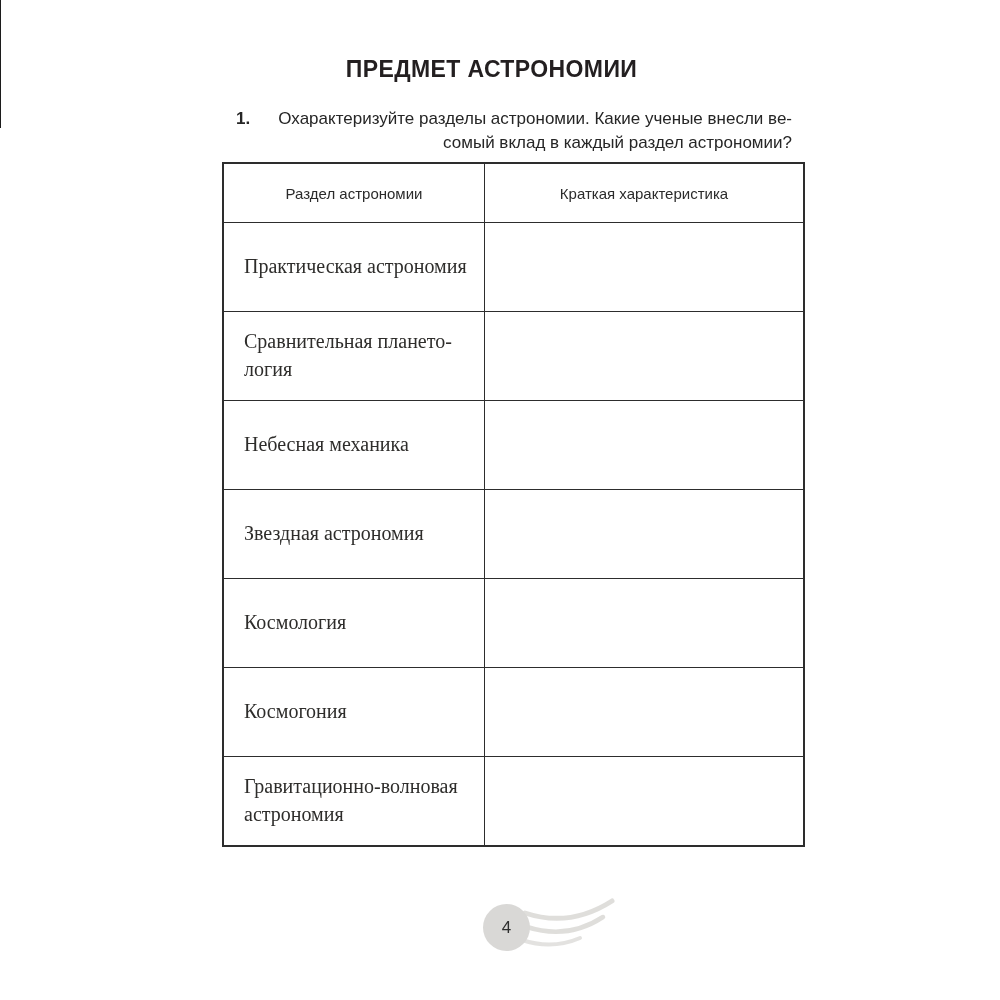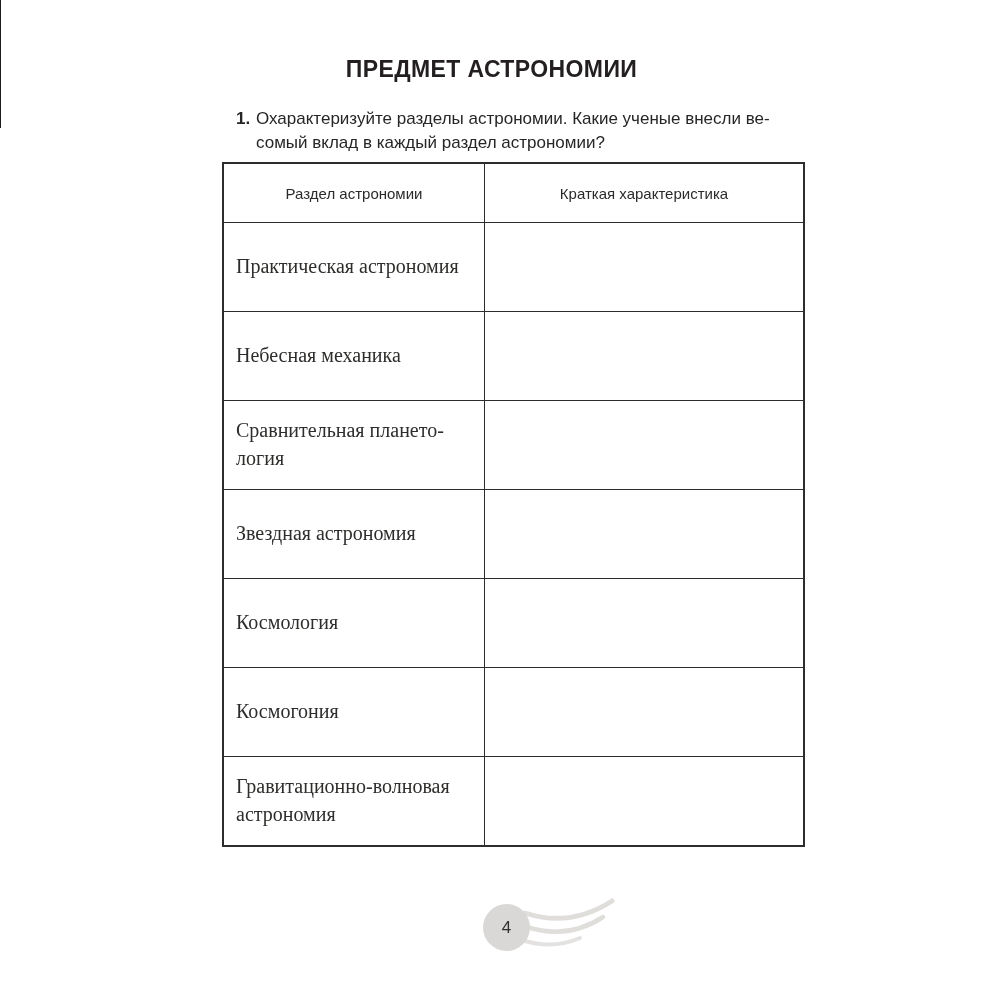--- a/index.html
+++ b/index.html
@@ -47,20 +47,21 @@
     line-height: 23.5px;
     color: #262626;
   }
   .qnum {
     font-weight: bold;
     flex: 0 0 20px;
   }
   .qtext {
     white-space: pre-line;
     flex: 1 1 auto;
+    text-align: right;
   }
   table.grid {
     position: absolute;
     left: 222px;
     top: 162px;
     width: 564px;
     border-collapse: collapse;
     table-layout: fixed;
   }
   table.grid, table.grid th, table.grid td {
@@ -83,21 +84,21 @@
   }
   table.grid td {
     height: 88px;
     vertical-align: middle;
     font-family: "Liberation Serif", serif;
     font-size: 20px;
     line-height: 1.38;
     color: #2e2d2b;
   }
   td.section {
-    padding: 0 8px 0 12px;
+    padding: 0 8px 0 20px;
     white-space: pre-line;
   }
   td.blank {
     padding: 0 8px;
   }
   .footer {
     position: absolute;
     left: 0;
     top: 0;
     width: 1000px;
@@ -146,26 +147,26 @@
         <th class="col-section">Раздел астрономии</th>
         <th class="col-char">Краткая характеристика</th>
       </tr>
     </thead>
     <tbody>
       <tr>
         <td class="section">Практическая астрономия</td>
         <td class="blank"></td>
       </tr>
       <tr>
-        <td class="section">Небесная механика</td>
+        <td class="section">Сравнительная плането-
+логия</td>
         <td class="blank"></td>
       </tr>
       <tr>
-        <td class="section">Сравнительная плането-
-логия</td>
+        <td class="section">Небесная механика</td>
         <td class="blank"></td>
       </tr>
       <tr>
         <td class="section">Звездная астрономия</td>
         <td class="blank"></td>
       </tr>
       <tr>
         <td class="section">Космология</td>
         <td class="blank"></td>
       </tr>

